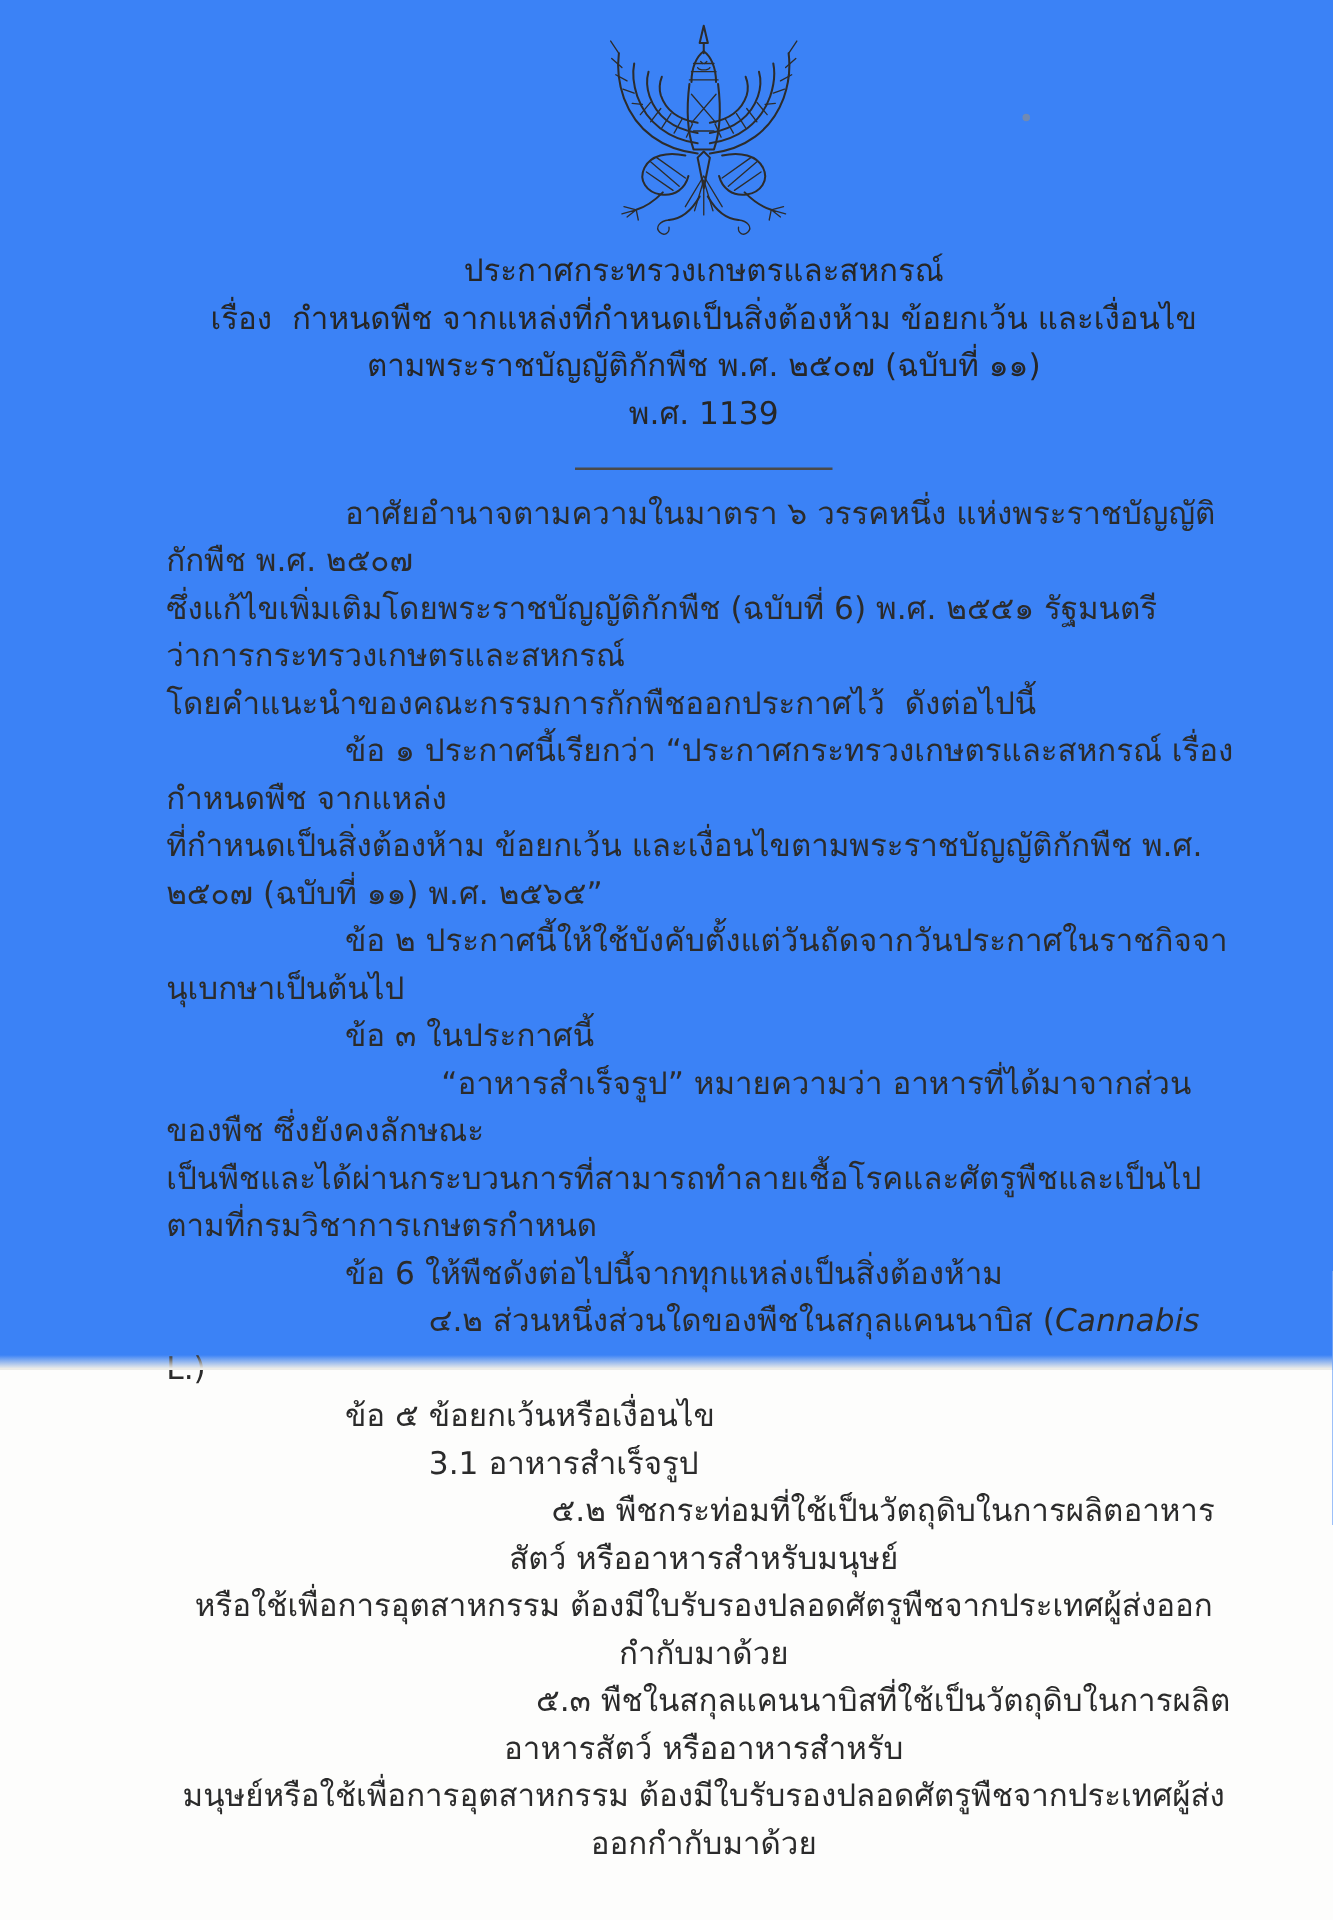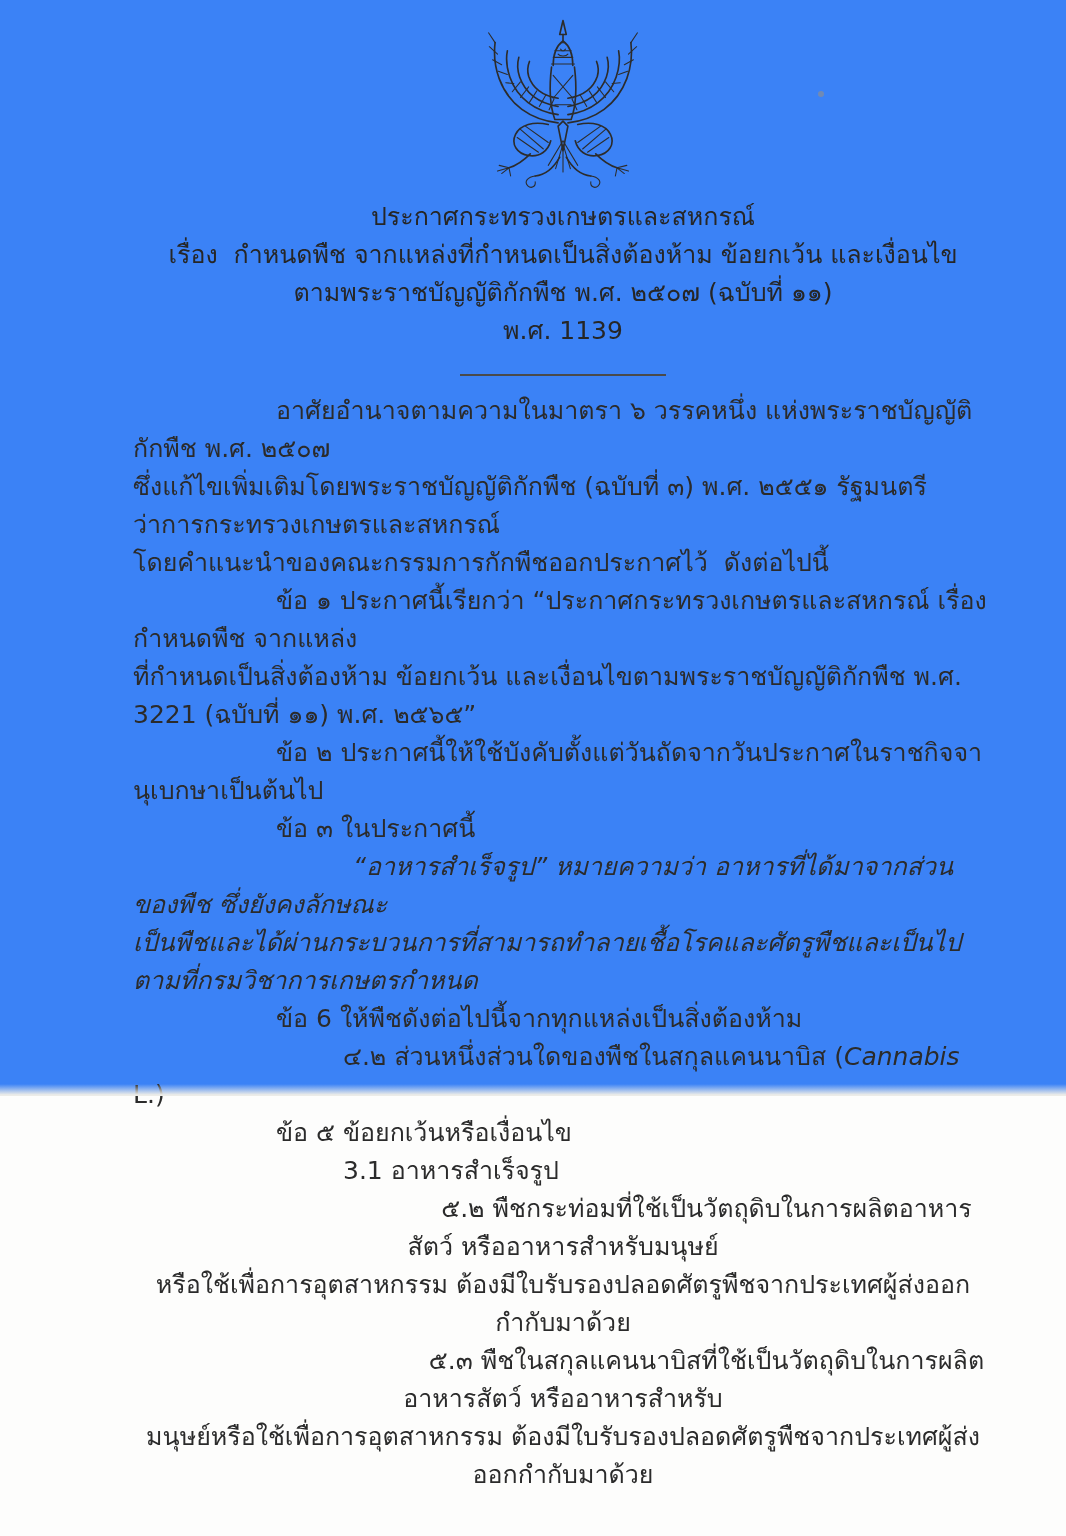--- a/index.html
+++ b/index.html
@@ -14,21 +14,21 @@
   .content{position:absolute;left:133px;top:0;width:860px;}
   .emblem-wrap{width:180px;margin:10px auto 0;display:block;}
   .emblem-wrap svg{display:block;width:180px;height:188px;}
   .stroke{fill:none;stroke:#2c2c2c;stroke-width:2;stroke-linecap:round;stroke-linejoin:round;}
   .stroke-thin{fill:none;stroke:#2c2c2c;stroke-width:1.3;stroke-linecap:round;}
   .title{ text-align:center;font-size:25px;line-height:38px;color:#262626;white-space:pre-wrap;}
   .rule{width:206px;height:0;border-top:2.5px solid #4a4a4a;margin:24px auto 16px;}
   .body-text{font-size:25px;line-height:38px;color:#2b2b2b;white-space:pre-wrap;}
   .ind-a{text-indent:143px;}
   .ind-b{text-indent:210px;}
-  .ind-c{text-indent:220px;font-style:italic;}
+  .ind-c{text-indent:220px;}
   .ind-d{text-indent:287px;text-align:center;}
   .sci{font-style:italic;}
   .dot-artifact{position:absolute;left:818px;top:91px;width:6px;height:6px;border-radius:50%;background:#8f8f8f;opacity:.65;}
   .bottom-edge{position:absolute;left:0;bottom:0;width:1066px;height:12px;
     background:linear-gradient(to bottom, rgba(240,240,238,0), #ececе8 90%);
     background:linear-gradient(to bottom, rgba(240,240,238,0), #ecece8 90%);}
 </style>
 </head>
 <body>
 
@@ -78,24 +78,24 @@
     </div>
 
     <div class="title">ประกาศกระทรวงเกษตรและสหกรณ์</div>
     <div class="title">เรื่อง  กำหนดพืช จากแหล่งที่กำหนดเป็นสิ่งต้องห้าม ข้อยกเว้น และเงื่อนไข</div>
     <div class="title">ตามพระราชบัญญัติกักพืช พ.ศ. ๒๕๐๗ (ฉบับที่ ๑๑)</div>
     <div class="title">พ.ศ. 1139</div>
 
     <div class="rule"></div>
 
     <div class="body-text ind-a">อาศัยอำนาจตามความในมาตรา ๖ วรรคหนึ่ง แห่งพระราชบัญญัติกักพืช พ.ศ. ๒๕๐๗
-ซึ่งแก้ไขเพิ่มเติมโดยพระราชบัญญัติกักพืช (ฉบับที่ ๓) พ.ศ. ๒๕๕๑ รัฐมนตรีว่าการกระทรวงเกษตรและสหกรณ์
+ซึ่งแก้ไขเพิ่มเติมโดยพระราชบัญญัติกักพืช (ฉบับที่ 6) พ.ศ. ๒๕๕๑ รัฐมนตรีว่าการกระทรวงเกษตรและสหกรณ์
 โดยคำแนะนำของคณะกรรมการกักพืชออกประกาศไว้  ดังต่อไปนี้</div>
     <div class="body-text ind-a">ข้อ ๑ ประกาศนี้เรียกว่า “ประกาศกระทรวงเกษตรและสหกรณ์ เรื่อง กำหนดพืช จากแหล่ง
-ที่กำหนดเป็นสิ่งต้องห้าม ข้อยกเว้น และเงื่อนไขตามพระราชบัญญัติกักพืช พ.ศ. 3221 (ฉบับที่ ๑๑) พ.ศ. ๒๕๖๕”</div>
+ที่กำหนดเป็นสิ่งต้องห้าม ข้อยกเว้น และเงื่อนไขตามพระราชบัญญัติกักพืช พ.ศ. ๒๕๐๗ (ฉบับที่ ๑๑) พ.ศ. ๒๕๖๕”</div>
     <div class="body-text ind-a">ข้อ ๒ ประกาศนี้ให้ใช้บังคับตั้งแต่วันถัดจากวันประกาศในราชกิจจานุเบกษาเป็นต้นไป</div>
     <div class="body-text ind-a">ข้อ ๓ ในประกาศนี้</div>
     <div class="body-text ind-c">“อาหารสำเร็จรูป” หมายความว่า อาหารที่ได้มาจากส่วนของพืช ซึ่งยังคงลักษณะ
 เป็นพืชและได้ผ่านกระบวนการที่สามารถทำลายเชื้อโรคและศัตรูพืชและเป็นไปตามที่กรมวิชาการเกษตรกำหนด</div>
     <div class="body-text ind-a">ข้อ 6 ให้พืชดังต่อไปนี้จากทุกแหล่งเป็นสิ่งต้องห้าม</div>
     <div class="body-text ind-b"><span>๔.๒ ส่วนหนึ่งส่วนใดของพืชในสกุลแคนนาบิส (</span><span class="sci">Cannabis</span><span> L.)</span></div>
     <div class="body-text ind-a">ข้อ ๕ ข้อยกเว้นหรือเงื่อนไข</div>
     <div class="body-text ind-b">3.1 อาหารสำเร็จรูป</div>
     <div class="body-text ind-d">๕.๒ พืชกระท่อมที่ใช้เป็นวัตถุดิบในการผลิตอาหารสัตว์ หรืออาหารสำหรับมนุษย์
 หรือใช้เพื่อการอุตสาหกรรม ต้องมีใบรับรองปลอดศัตรูพืชจากประเทศผู้ส่งออกกำกับมาด้วย</div>

